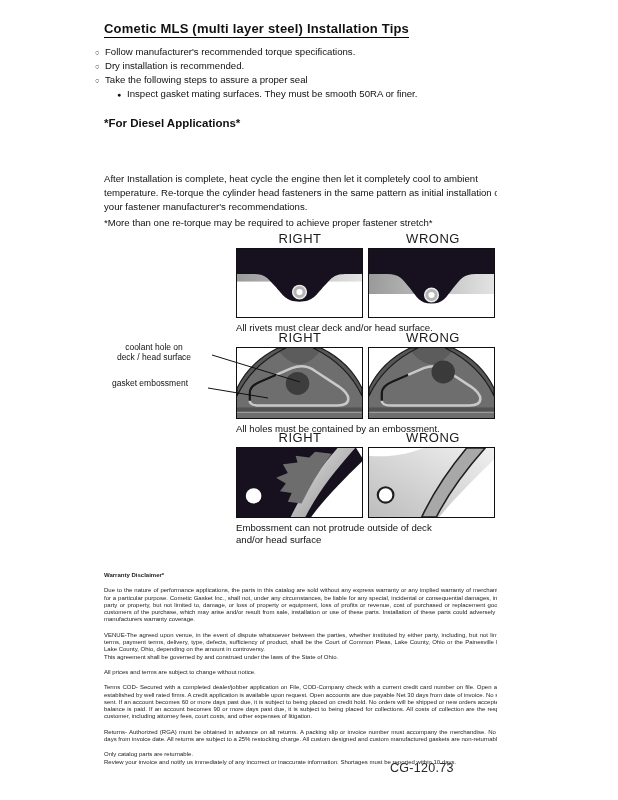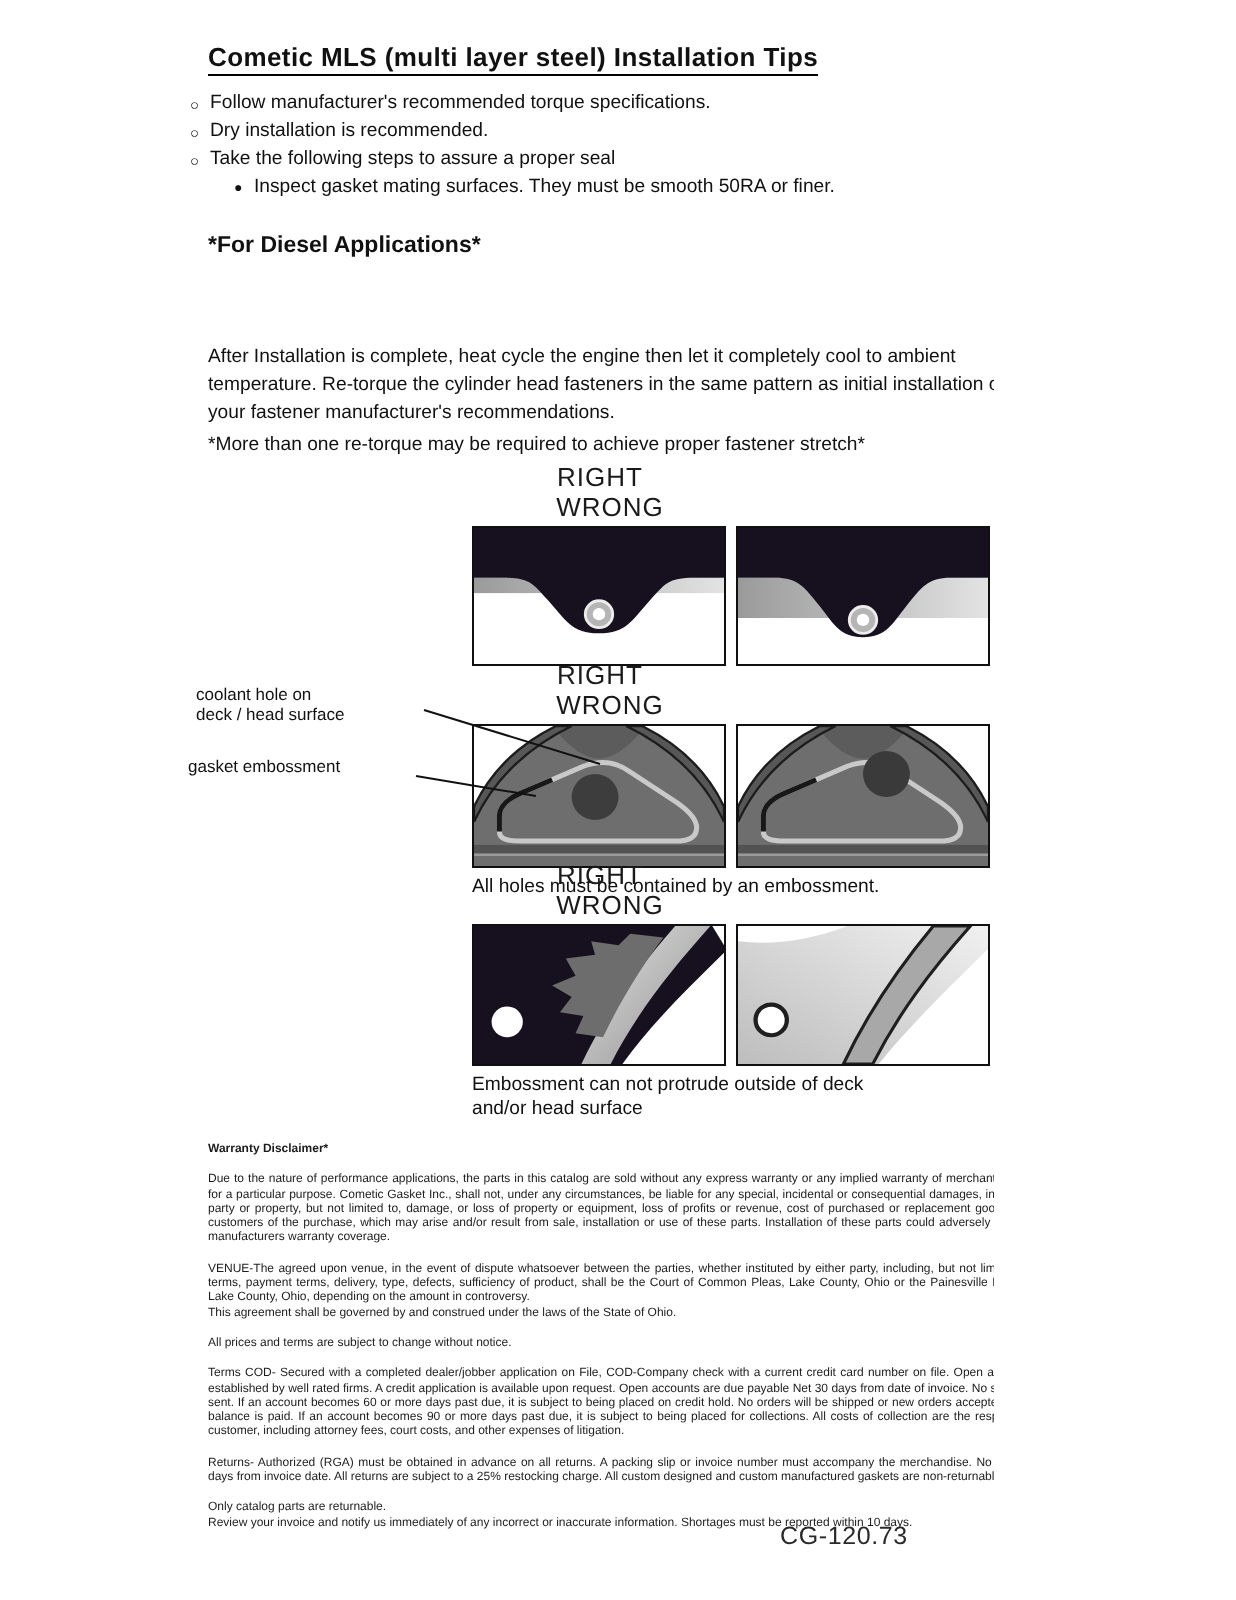--- a/index.html
+++ b/index.html
@@ -12,28 +12,28 @@
   .bullets ul{margin:0;padding:0;list-style:none;}
   .bullets li{position:relative;padding-left:10px;}
   .bullets li.b::before{content:"○";position:absolute;left:0;top:1px;font-size:7.5px;}
   .bullets li.sub{margin-left:22px;}
   .bullets li.sub::before{content:"●";position:absolute;left:0;top:1px;font-size:7px;}
   .diesel-head{left:104px;top:117px;font-size:11.5px;font-weight:bold;}
   .body-p{left:104px;width:430px;font-size:9.6px;line-height:13.8px;}
   .p1{top:136px;} .p2{top:172px;} .note{top:216px;}
   .dg-row{left:236px;}
   .r1{top:231px;} .r2{top:330px;} .r3{top:430px;}
-  .hdr{display:flex;flex-direction:column;}
+  .hdr{display:flex;}
   .hdr span{width:128px;text-align:center;font-size:13px;letter-spacing:.5px;color:#1a1a1a;}
   .hdr span + span{margin-left:5px;}
   .panels{display:flex;margin-top:2px;}
   .panels svg{display:block;border:1.5px solid #101010;background:#fff;}
   .panels svg + svg{margin-left:5px;}
   .cap{margin-top:4px;font-size:9.6px;line-height:12px;white-space:pre-line;}
-  .lbl{text-align:left;font-size:8.5px;line-height:10px;white-space:pre-line;color:#111;}
+  .lbl{text-align:center;font-size:8.5px;line-height:10px;white-space:pre-line;color:#111;}
   .lbl1{left:98px;top:342px;width:112px;}
   .lbl2{left:94px;top:378px;width:112px;}
   .leaders{left:104px;top:330px;pointer-events:none;z-index:5;}
   .legal{left:104px;top:572px;width:436px;font-size:6px;line-height:7.3px;color:#1c1c1c;
          text-align:justify;}
   .legal .lh{font-weight:bold;margin:0 0 8px;}
   .legal p{margin:0 0 8px;white-space:pre-line;}
   .footer-code{left:390px;top:761px;font-size:12.5px;color:#2a2a2a;letter-spacing:.3px;}
 </style>
 </head>
@@ -76,20 +76,21 @@
         <circle cx="64" cy="45" r="3.2" fill="#ffffff"></circle>
       </svg>
       <svg width="125" height="68" viewBox="0 0 128 71" preserveAspectRatio="none">
         <rect width="128" height="71" fill="#fff"></rect>
         <rect y="26" width="128" height="21" fill="url(#g1)"></rect>
         <path d="M0 0 H128 V26 H109 C97 26 94 31 86 41 C79 50 76 57 64 57 C52 57 49 50 42 41 C34 31 31 26 19 26 H0 Z" fill="#16101f"></path>
         <circle cx="64" cy="48" r="7" fill="#b5b5b5" stroke="#ececec" stroke-width="1.5"></circle>
         <circle cx="64" cy="48" r="3.2" fill="#ffffff"></circle>
       </svg>
     </div>
+    <div class="cap">All rivets must clear deck and/or head surface.</div>
   </div>
 
   <div class="abs dg-row r2">
     <div class="hdr">
       <span>RIGHT</span>
       <span>WRONG</span>
     </div>
     <div class="panels">
       <svg width="125" height="70" viewBox="0 0 128 73" preserveAspectRatio="none">
         <rect width="128" height="73" fill="#6e6e6e"></rect>

